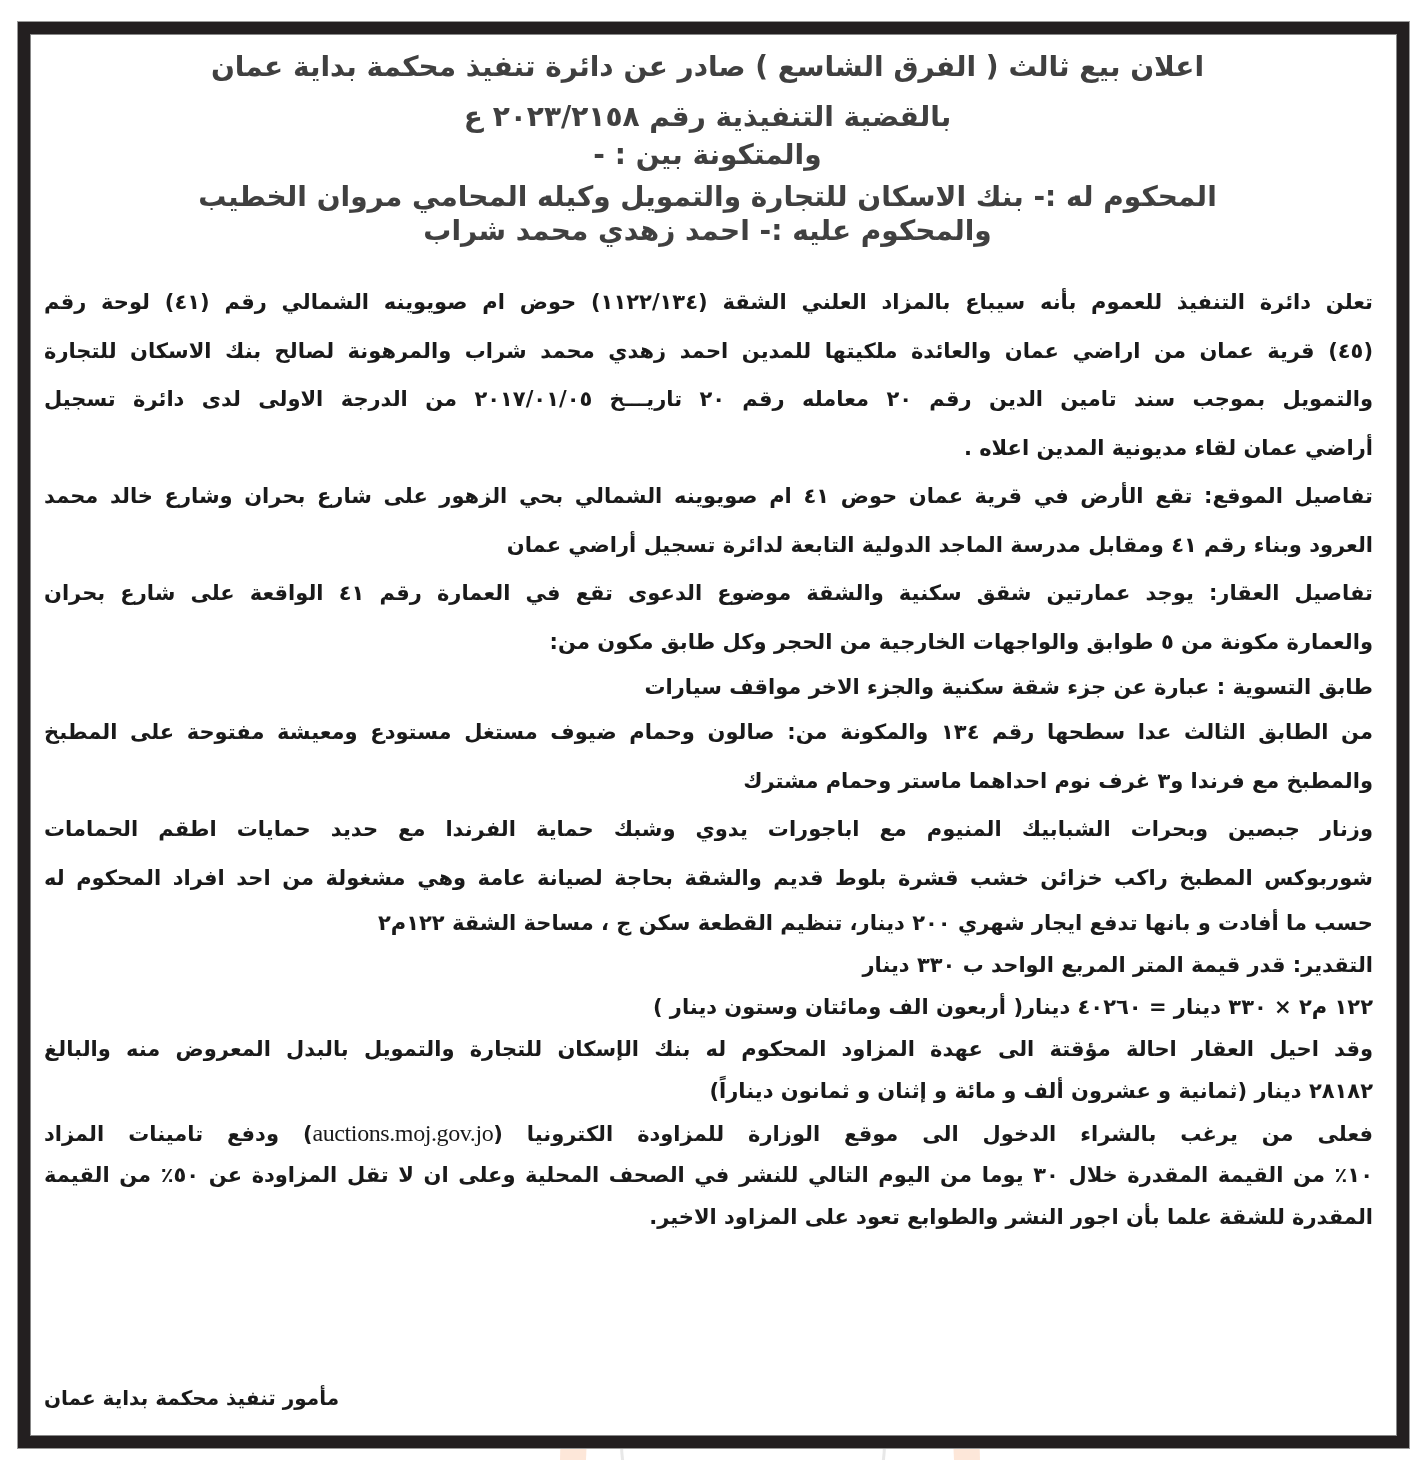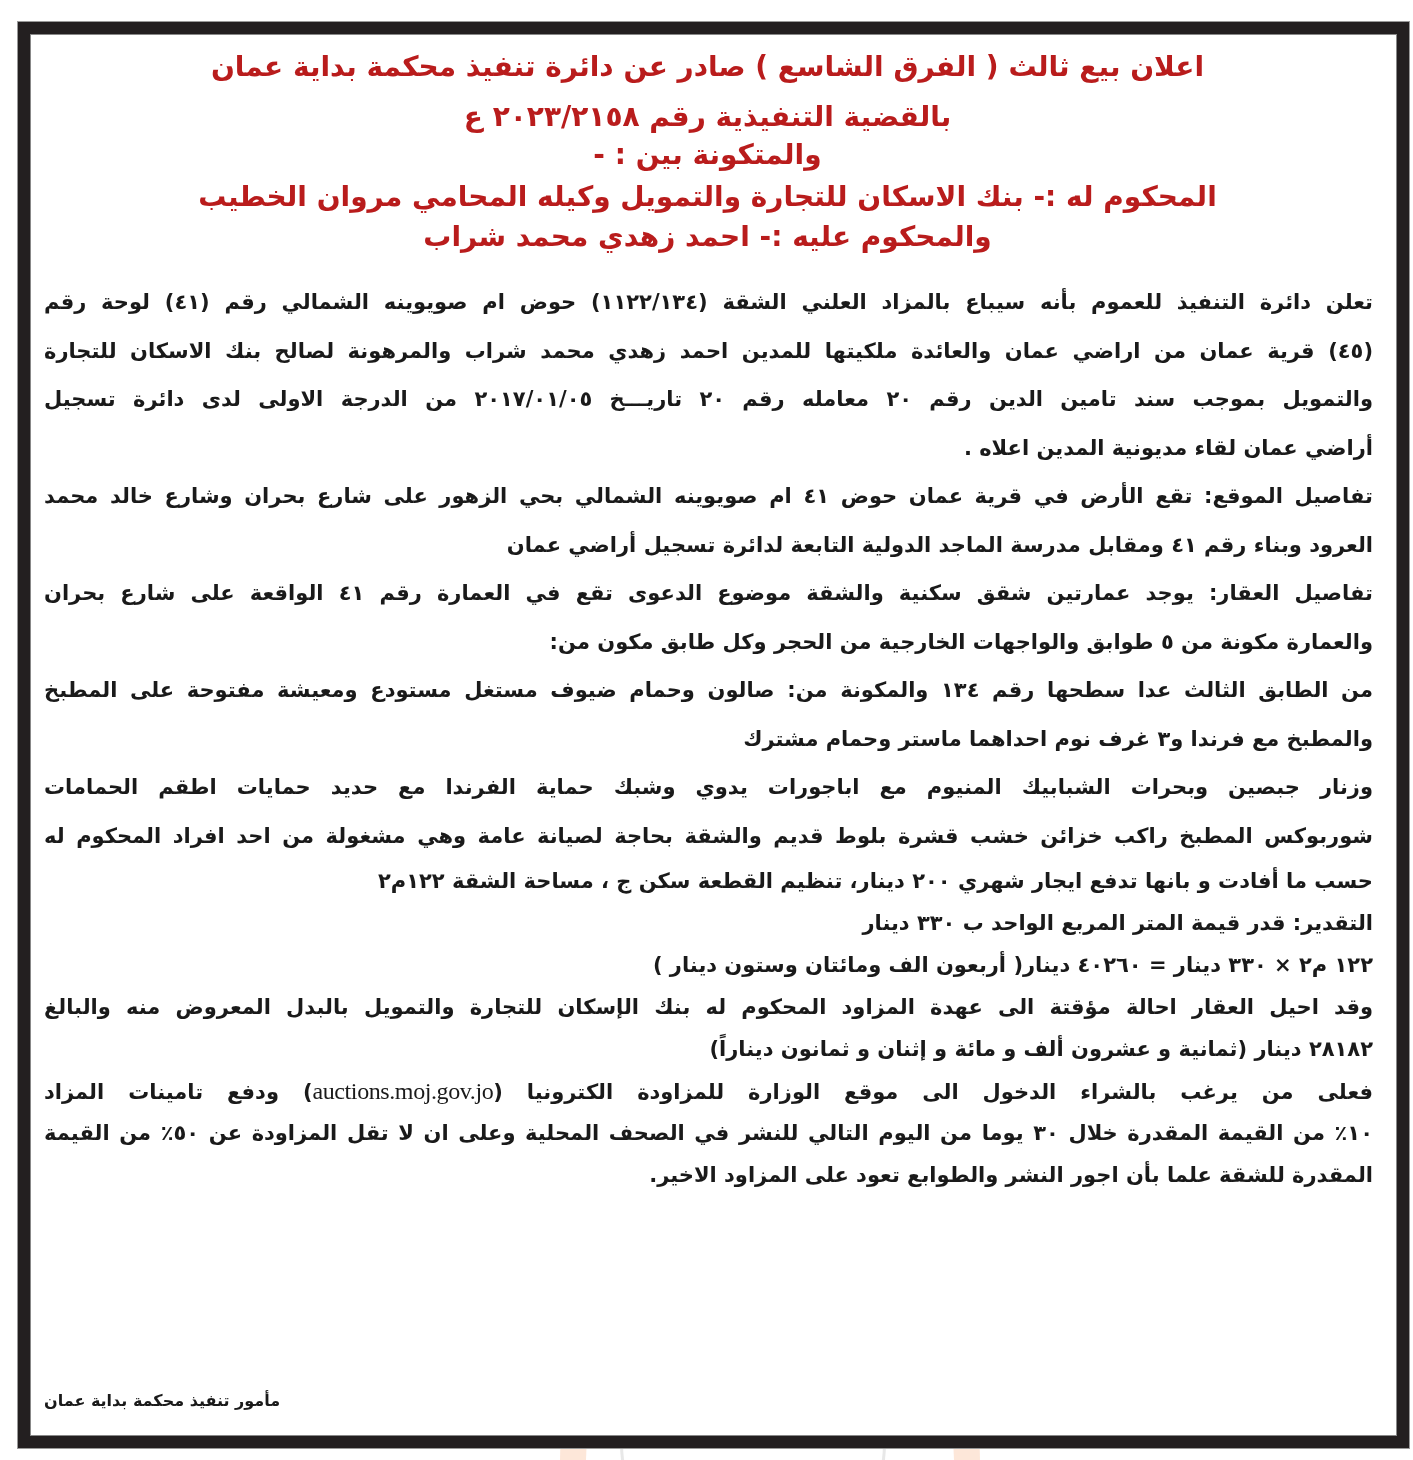--- a/index.html
+++ b/index.html
@@ -8,30 +8,30 @@
     position:absolute; left:18px; top:22px; width:1367px; height:1402px;
     border:12px solid #231f20; box-shadow:0 0 0 1px #888 inset, 0 0 0 1px #999;
     background:#fff;
   }
   .watermark { position:absolute; pointer-events:none; }
   .wm-ring { position:absolute; border-radius:50%; border:26px solid rgba(247,170,120,0.28); }
   .wm-inner { position:absolute; border-radius:50%; border:3px solid rgba(190,190,190,0.35); }
   .wm-text { position:absolute; color:rgba(200,200,200,0.35); font-weight:bold; font-family:"DejaVu Sans", sans-serif; direction:rtl; white-space:nowrap; }
   .doc { position:absolute; left:30px; top:34px; width:1355px; height:1390px; direction:rtl; color:#1a1a1a; }
   .title-block { position:absolute; top:12px; left:0; right:0; text-align:center; }
-  .title-line { font-family:"DejaVu Sans", sans-serif; font-weight:bold; font-size:28px; line-height:34px; color:#b91c1c; letter-spacing:-0.5px; }
-  .tl1 { margin-top:4px; } .tl2 { margin-top:16px; } .tl3 { margin-top:4px; } .tl4 { margin-top:8px; } .tl5 { margin-top:6px; }
+  .title-line { font-family:"DejaVu Sans", sans-serif; font-weight:bold; font-size:28px; line-height:34px; color:#404040; letter-spacing:-0.5px; }
+  .tl1 { margin-top:4px; } .tl2 { margin-top:16px; } .tl3 { margin-top:4px; } .tl4 { margin-top:8px; } .tl5 { }
   .body { position:absolute; top:244px; right:12px; left:14px; }
   .line {
     font-family:"DejaVu Sans", sans-serif; font-weight:bold; font-size:21px; color:#1a1a1a;
     height:48.5px; line-height:48.5px; white-space:nowrap; text-align:justify; text-align-last:justify; letter-spacing:-0.4px;
   }
   .line.short { text-align-last:right; }
   .line.compact { height:42px; line-height:42px; }
-  .footer { position:absolute; left:14px; bottom:14px; font-family:"DejaVu Sans", sans-serif; font-weight:bold; font-size:16px; color:#1a1a1a; direction:rtl; }
+  .footer { position:absolute; left:14px; bottom:14px; font-family:"DejaVu Sans", sans-serif; font-weight:bold; font-size:20px; color:#1a1a1a; direction:rtl; }
   .ltr { direction:ltr; unicode-bidi:embed; font-family:"Liberation Serif", serif; font-weight:normal; font-size:24px; }
 </style>
 </head>
 <body>
 
 <div class="watermark" style="left:560px; top:30px; width:420px; height:420px;">
   <div class="wm-ring" style="left:0; top:0; width:368px; height:368px;"></div>
   <div class="wm-inner" style="left:60px; top:60px; width:260px; height:260px;"></div>
   <div class="wm-text" style="left:-190px; top:120px; font-size:54px;">الإخبارية</div>
   <div class="wm-text" style="left:-170px; top:190px; font-size:200px; line-height:220px;">الساعة</div>
@@ -68,20 +68,21 @@
 
   <div class="body">
     <div class="line">تعلن دائرة التنفيذ للعموم بأنه سيباع بالمزاد العلني الشقة (١١٢٢/١٣٤) حوض ام صويوينه الشمالي رقم (٤١) لوحة رقم</div>
     <div class="line">(٤٥) قرية عمان من اراضي عمان والعائدة ملكيتها للمدين احمد زهدي محمد شراب والمرهونة لصالح بنك الاسكان للتجارة</div>
     <div class="line">والتمويل بموجب سند تامين الدين رقم ٢٠ معامله رقم ٢٠ تاريـــخ ٢٠١٧/٠١/٠٥ من الدرجة الاولى لدى دائرة تسجيل</div>
     <div class="line short">أراضي عمان لقاء مديونية المدين اعلاه .</div>
     <div class="line">تفاصيل الموقع: تقع الأرض في قرية عمان حوض ٤١ ام صويوينه الشمالي بحي الزهور على شارع بحران وشارع خالد محمد</div>
     <div class="line short">العرود وبناء رقم ٤١ ومقابل مدرسة الماجد الدولية التابعة لدائرة تسجيل أراضي عمان</div>
     <div class="line">تفاصيل العقار: يوجد عمارتين شقق سكنية والشقة موضوع الدعوى تقع في العمارة رقم ٤١ الواقعة على شارع بحران</div>
     <div class="line short">والعمارة مكونة من ٥ طوابق والواجهات الخارجية من الحجر وكل طابق مكون من:</div>
+    <div class="line short compact">طابق التسوية : عبارة عن جزء شقة سكنية والجزء الاخر مواقف سيارات</div>
     <div class="line">من الطابق الثالث عدا سطحها رقم ١٣٤ والمكونة من: صالون وحمام ضيوف مستغل مستودع ومعيشة مفتوحة على المطبخ</div>
     <div class="line short">والمطبخ مع فرندا و٣ غرف نوم احداهما ماستر وحمام مشترك</div>
     <div class="line">وزنار جبصين وبحرات الشبابيك المنيوم مع اباجورات يدوي وشبك حماية الفرندا مع حديد حمايات اطقم الحمامات</div>
     <div class="line">شوربوكس المطبخ راكب خزائن خشب قشرة بلوط قديم والشقة بحاجة لصيانة عامة وهي مشغولة من احد افراد المحكوم له</div>
     <div class="line short compact">حسب ما أفادت و بانها تدفع ايجار شهري ٢٠٠ دينار، تنظيم القطعة سكن ج ، مساحة الشقة ١٢٢م٢</div>
     <div class="line short compact">التقدير: قدر قيمة المتر المربع الواحد ب ٣٣٠ دينار</div>
     <div class="line short compact">١٢٢ م٢ × ٣٣٠ دينار = ٤٠٢٦٠ دينار( أربعون الف ومائتان وستون دينار )</div>
     <div class="line compact">وقد احيل العقار احالة مؤقتة الى عهدة المزاود المحكوم له بنك الإسكان للتجارة والتمويل بالبدل المعروض منه والبالغ</div>
     <div class="line short compact">٢٨١٨٢ دينار (ثمانية و عشرون ألف و مائة و إثنان و ثمانون ديناراً)</div>
     <div class="line compact">

